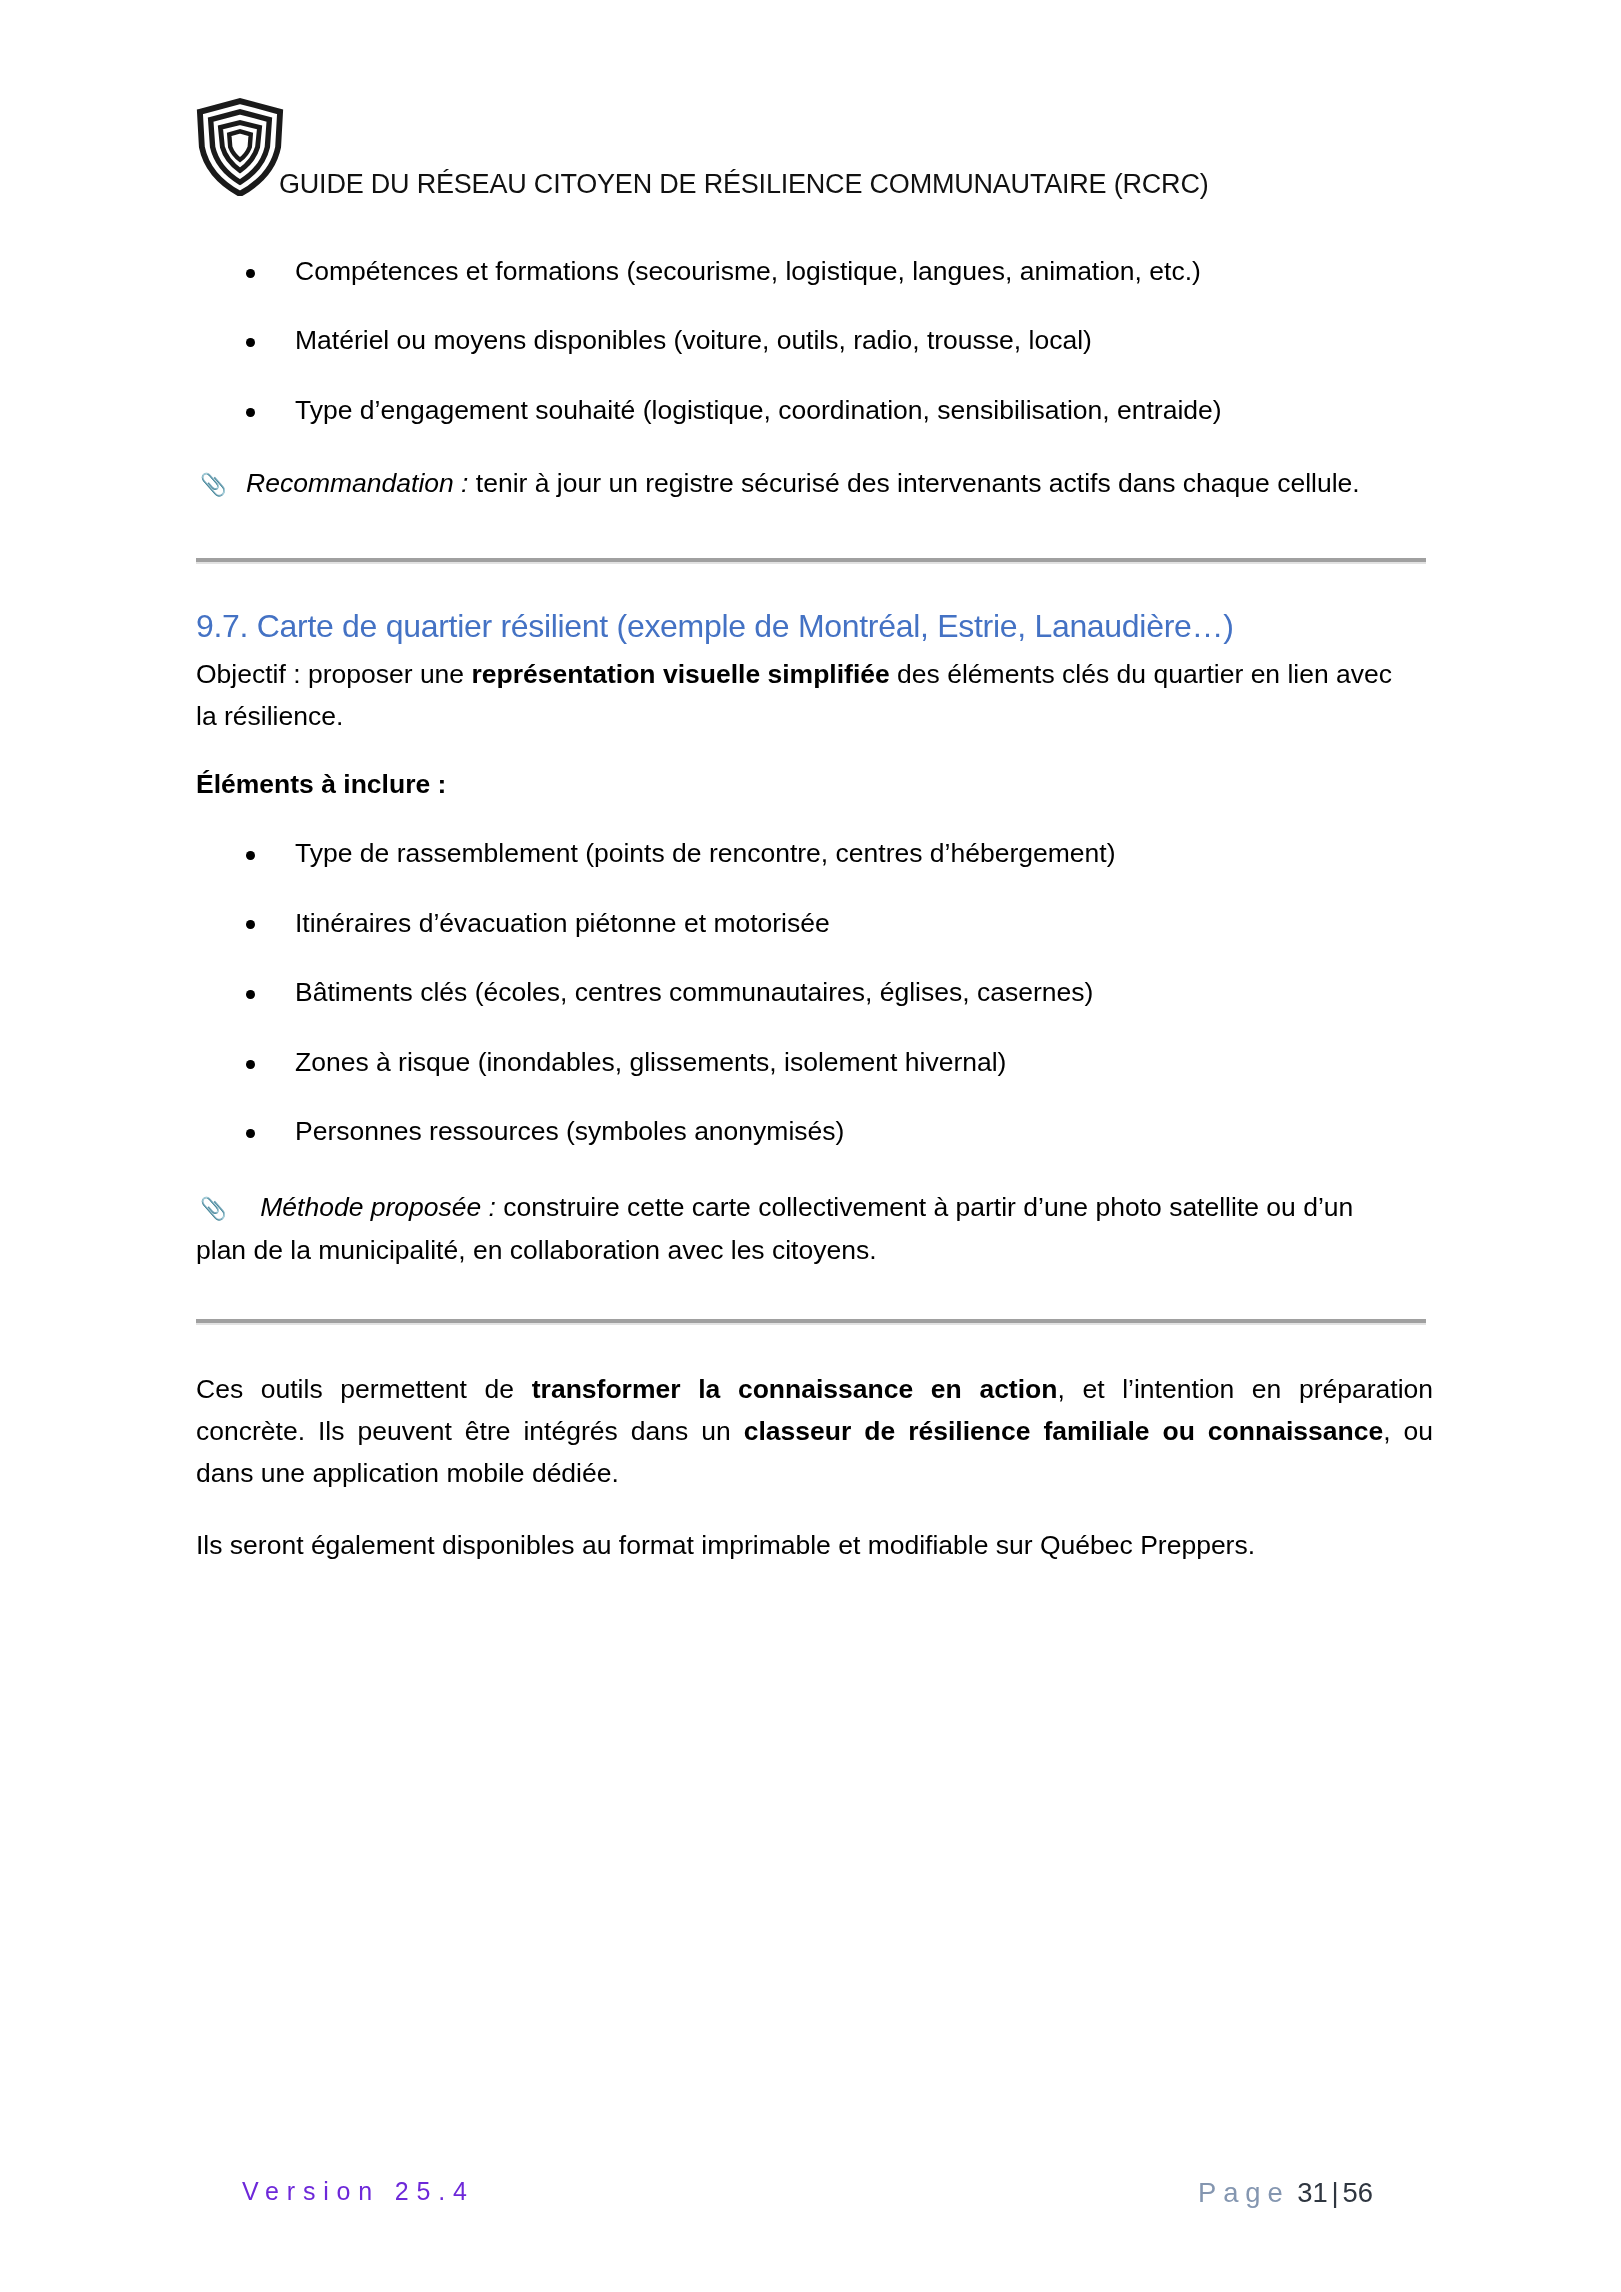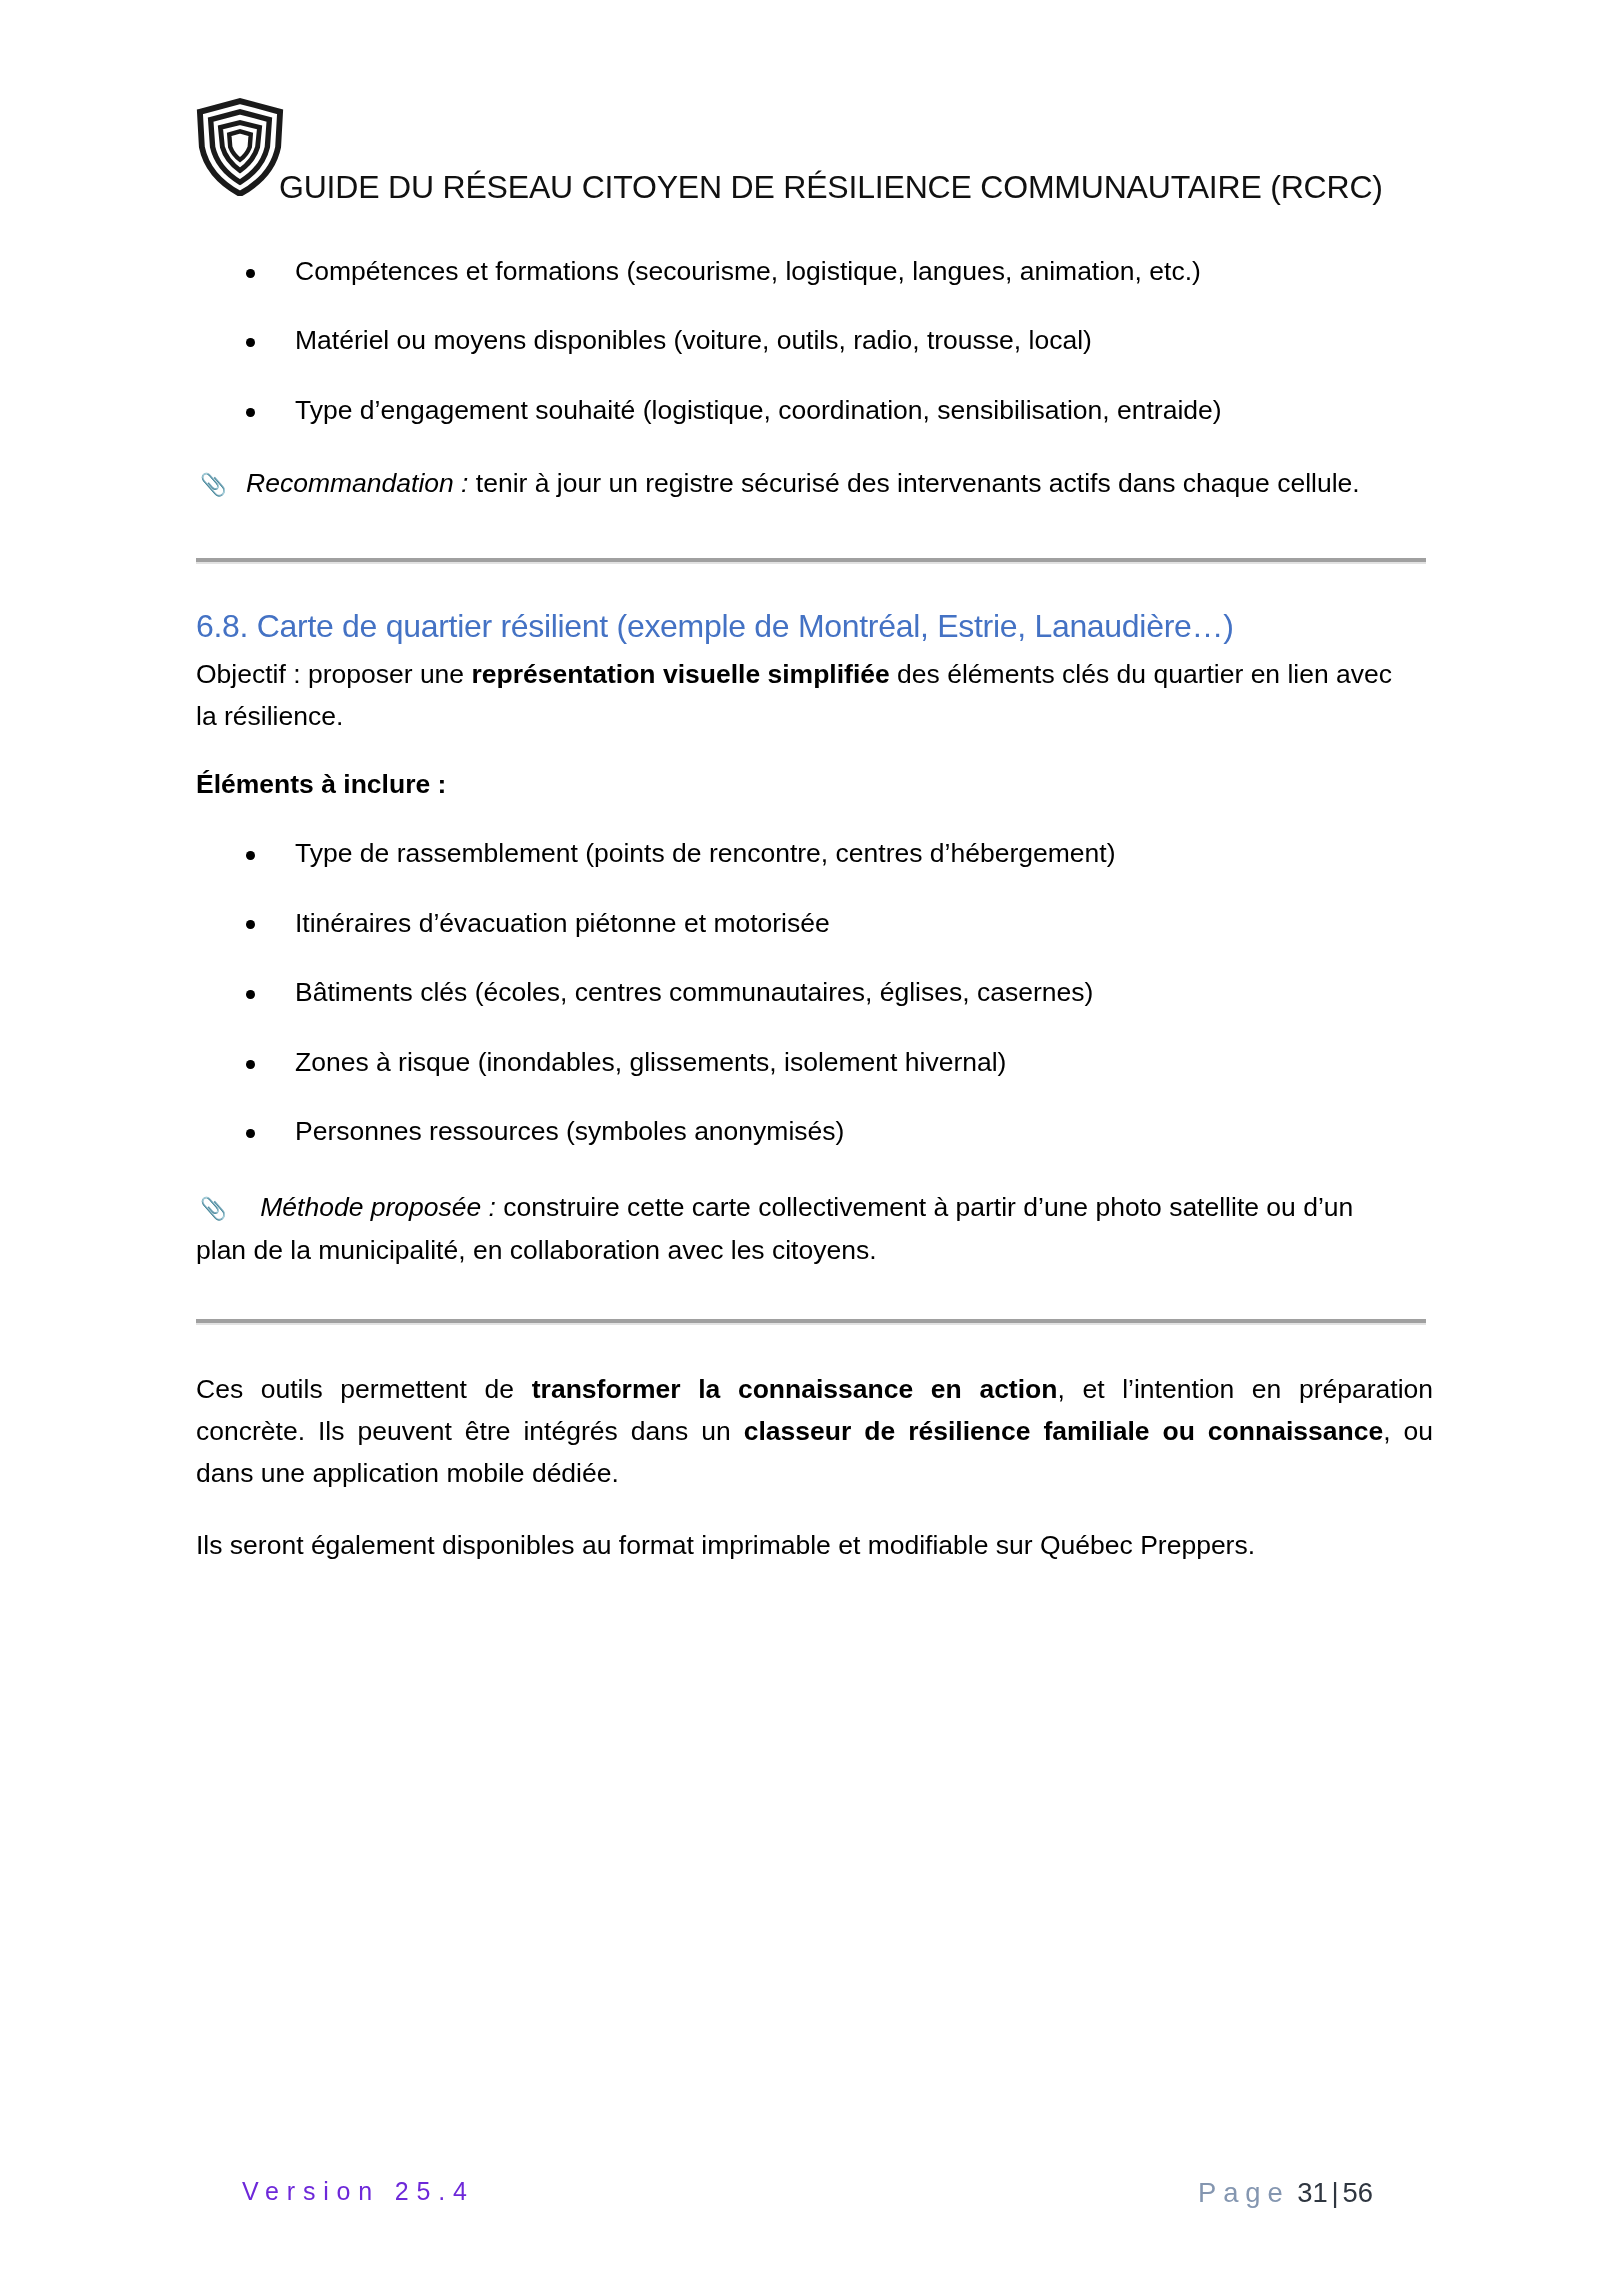--- a/index.html
+++ b/index.html
@@ -4,21 +4,21 @@
 <style>
   html, body { margin: 0; padding: 0; background: #ffffff; }
   body {
     width: 1621px; height: 2293px; position: relative; overflow: hidden;
     font-family: "Liberation Sans", "DejaVu Sans", sans-serif;
     color: #000000;
   }
   .abs { position: absolute; white-space: nowrap; }
   .logo { position: absolute; left: 196px; top: 98px; width: 88px; height: 98px; }
   .header-title {
-    left: 279px; top: 169px; font-size: 32px; letter-spacing: -0.2px; color: #111;
+    left: 279px; top: 169px; font-size: 27px; letter-spacing: -0.2px; color: #111;
   }
   .body-text { font-size: 26.5px; line-height: 29px; }
   .bullet-dot {
     position: absolute; width: 8.8px; height: 8.8px; border-radius: 50%; background: #000;
   }
   .bullet-text { left: 295px; }
   .note-icon { font-size: 21.6px; color: #777; }
   .divider {
     position: absolute; left: 196px; width: 1230px; height: 3.9px;
     background: #a0a0a0; border-bottom: 2px solid #e2e2e2;
@@ -61,21 +61,21 @@
   </div>
 </div>
 
 <div class="abs body-text" style="left:200px; top:469px;">
   <span class="note-icon">📎</span>
   <i style="margin-left:11.8px;">Recommandation :</i><span> tenir à jour un registre sécurisé des intervenants actifs dans chaque cellule.</span>
 </div>
 
 <div class="divider" style="top:558px;"></div>
 
-<div class="abs section-heading" style="top:608px;">6.8. Carte de quartier résilient (exemple de Montréal, Estrie, Lanaudière…)</div>
+<div class="abs section-heading" style="top:608px;">9.7. Carte de quartier résilient (exemple de Montréal, Estrie, Lanaudière…)</div>
 
 <div class="abs body-text" style="left:196px; top:660px;">
   <span>Objectif : proposer une </span><b>représentation visuelle simplifiée</b><span> des éléments clés du quartier en lien avec</span>
 </div>
 <div class="abs body-text" style="left:196px; top:702px;">la résilience.</div>
 
 <div class="abs body-text" style="left:196px; top:770px; font-weight:bold;">Éléments à inclure :</div>
 
 <div>
   <div>

